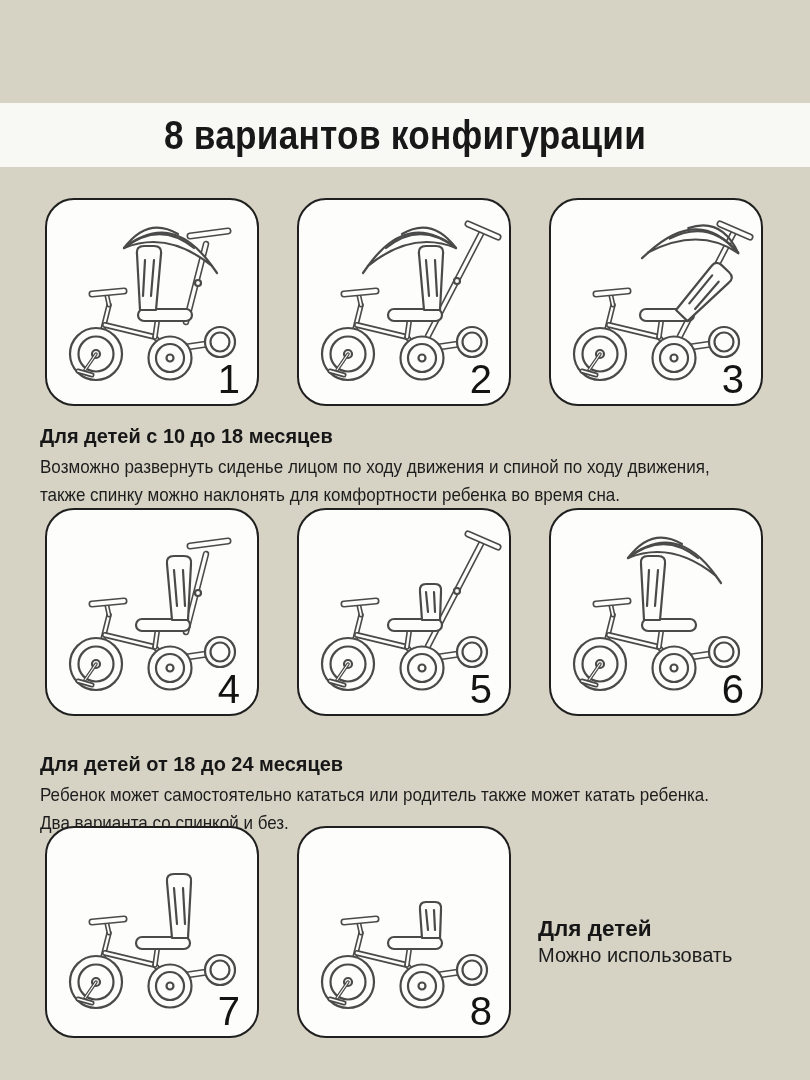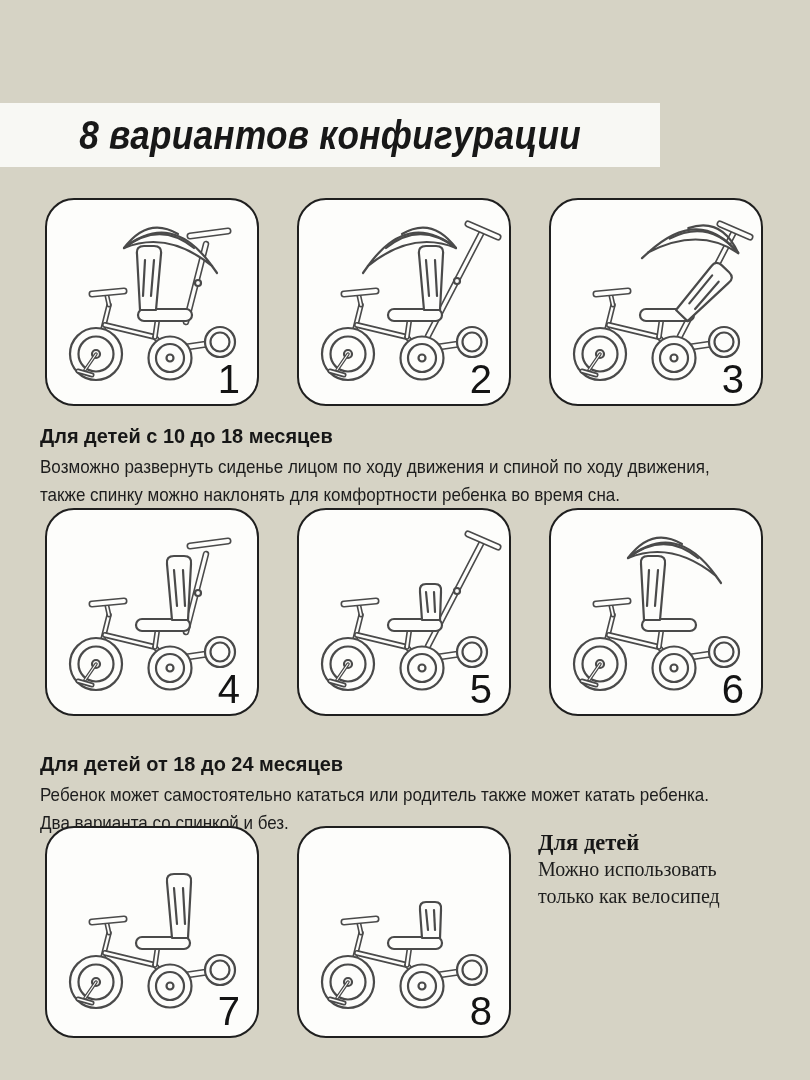--- a/index.html
+++ b/index.html
@@ -3,23 +3,23 @@
 <meta charset="utf-8">
 <style>
   html,body{margin:0;padding:0;}
   body{
     width:810px;height:1080px;position:relative;overflow:hidden;
     background:#d6d3c5;
     font-family:"Liberation Sans", sans-serif;
     color:#1d1d1d;
   }
   .banner{
-    position:absolute;top:103px;left:0;width:660px;height:64px;
+    position:absolute;top:103px;left:0;width:810px;height:64px;
     background:#f8f8f4;
-    display:flex;align-items:center;justify-content:center;font-style:italic;
+    display:flex;align-items:center;justify-content:center;
   }
   .banner h1{
     margin:0;font-size:40px;font-weight:700;color:#181818;
     white-space:nowrap;transform:scaleX(.88);letter-spacing:.3px;
   }
   .row{position:absolute;left:45px;display:flex;gap:38px;}
   .row1{top:198px}
   .row2{top:508px}
   .row3{top:826px}
   .card{
@@ -36,21 +36,21 @@
   .tb1{top:424px}
   .tb2{top:752px}
   .textblock h2{
     margin:0 0 5px 0;font-size:21px;font-weight:700;color:#161616;
     white-space:nowrap;transform:scaleX(.95);transform-origin:0 50%;
   }
   .textblock .line{
     margin:0;font-size:18.5px;line-height:27.5px;color:#1d1d1d;
     white-space:nowrap;transform:scaleX(.92);transform-origin:0 50%;
   }
-  .side{position:absolute;left:538px;top:830px;font-family:Liberation Serif, serif;}
+  .side{position:absolute;left:538px;top:916px;}
   .side .h{font-size:22.5px;font-weight:700;line-height:26px;color:#161616;white-space:nowrap;}
   .side .b{font-size:20px;font-weight:400;line-height:27px;color:#1d1d1d;white-space:nowrap;}
   .side .b.first{}
 </style>
 </head>
 <body>
 
 <div class="banner">
   <h1>8 вариантов конфигурации</h1>
 </div>
@@ -419,14 +419,13 @@
           <path d="M130,78 L131,98" fill="none" stroke="#4a4a4a" stroke-width="2.2" stroke-linejoin="round" stroke-linecap="round"></path>
         </g>
       </svg>
     <div class="cardnum">8</div>
   </div>
 </div>
 
 <div class="side">
   <div class="h">Для детей</div>
   <div class="b first">Можно использовать</div>
-  <div class="b">только как велосипед</div>
 </div>
 
 </body></html>

